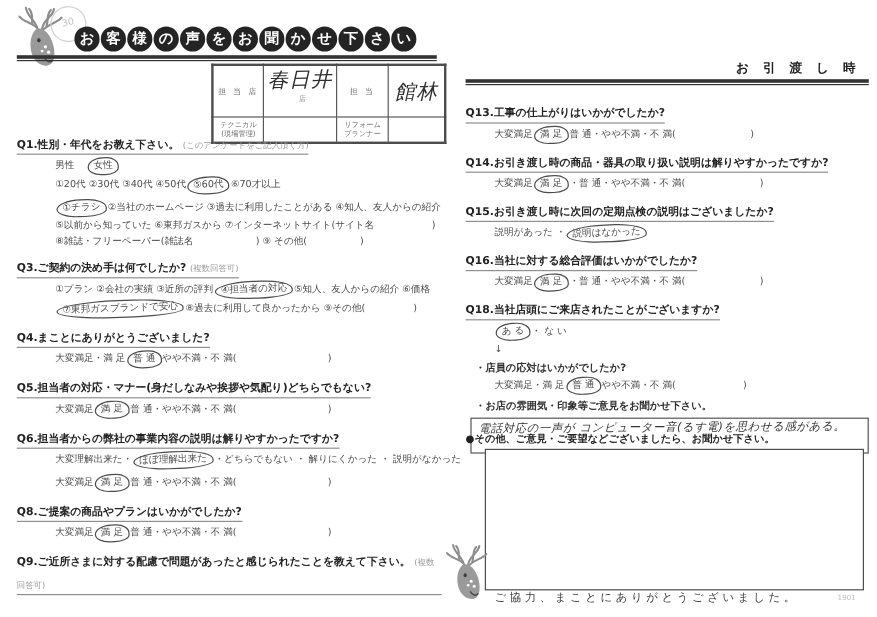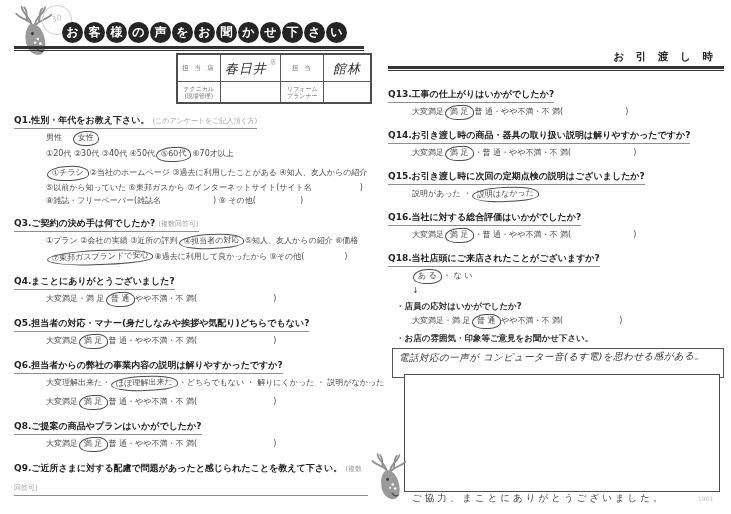--- a/index.html
+++ b/index.html
@@ -27,21 +27,21 @@
                 color:#222;letter-spacing:4px;}
 
   
   .info-table{position:absolute;left:176px;top:53px;border-collapse:collapse;border:2px solid #4d4d4d;}
   .info-table td{border:1px solid #5a5a5a;padding:0 2px;text-align:center;vertical-align:middle;}
   .it-lbl{width:42px;height:26px;font-size:6.5px;color:#6b6b6b;letter-spacing:2px;}
   .it-small{font-size:6px;letter-spacing:0;white-space:pre-line;height:20px;line-height:1.25;}
   .it-val{width:62px;}
   .it-val2{width:46px;}
   .hand{font-style:italic;color:#2e2e2e;display:inline-block;transform:rotate(-1deg);}
-  .it-val .hand{font-size:13px;letter-spacing:1px;}
+  .it-val .hand{font-size:17px;letter-spacing:1px;}
   .it-suffix{font-size:6px;color:#8a8a8a;margin-left:3px;vertical-align:top;}
 
   
   .questions{position:absolute;}
   .q-left{left:14px;top:108px;width:354px;}
   .q-right{left:16px;top:82px;width:338px;}
   .question{margin-bottom:4px;}
   .page-right .question{margin-bottom:3px;}
   .qtitle{display:inline-block;border-bottom:1px solid #8f8f8f;padding-bottom:1px;margin-bottom:1px;}
   .qhead{font-size:9px;font-weight:bold;color:#222;margin-top:33px;}
@@ -205,20 +205,21 @@
           <div class="qline"><span class="tok">↓</span></div>
           <div class="sublabel">・店員の応対はいかがでしたか?</div>
           <div class="qline"><span class="tok">大変満足・満 足 </span><span class="tok circ">普 通</span><span class="tok"> やや不満・不 満(</span><span class="gap" style="width: 56px;"></span><span class="tok">)</span></div>
           <div class="sublabel">・お店の雰囲気・印象等ご意見をお聞かせ下さい。</div>
           <div class="handbox">
             <div class="handline">電話対応の一声が コンピューター音(るす電)を思わせる感がある。</div>
           </div>
         </div>
       </div>
 
+    <div class="other-label">●その他、ご意見・ご要望などございましたら、お聞かせ下さい。</div>
     <div class="big-box"></div>
 
     <div class="deer deer-bottom">
       <svg viewBox="0 0 50 60" width="42" height="52">
         <g stroke="#8d8d8d" stroke-width="2" fill="none" stroke-linecap="round">
           <path d="M20 24 C18 15 10 12 9 4"></path>
             <path d="M19 22 C13 17 7 17 3 12"></path>
           <path d="M15 19 C14 13 16 9 12 5"></path>
             <path d="M24 23 C26 14 34 12 35 5"></path>
           <path d="M25 24 C31 18 38 18 42 13"></path>

